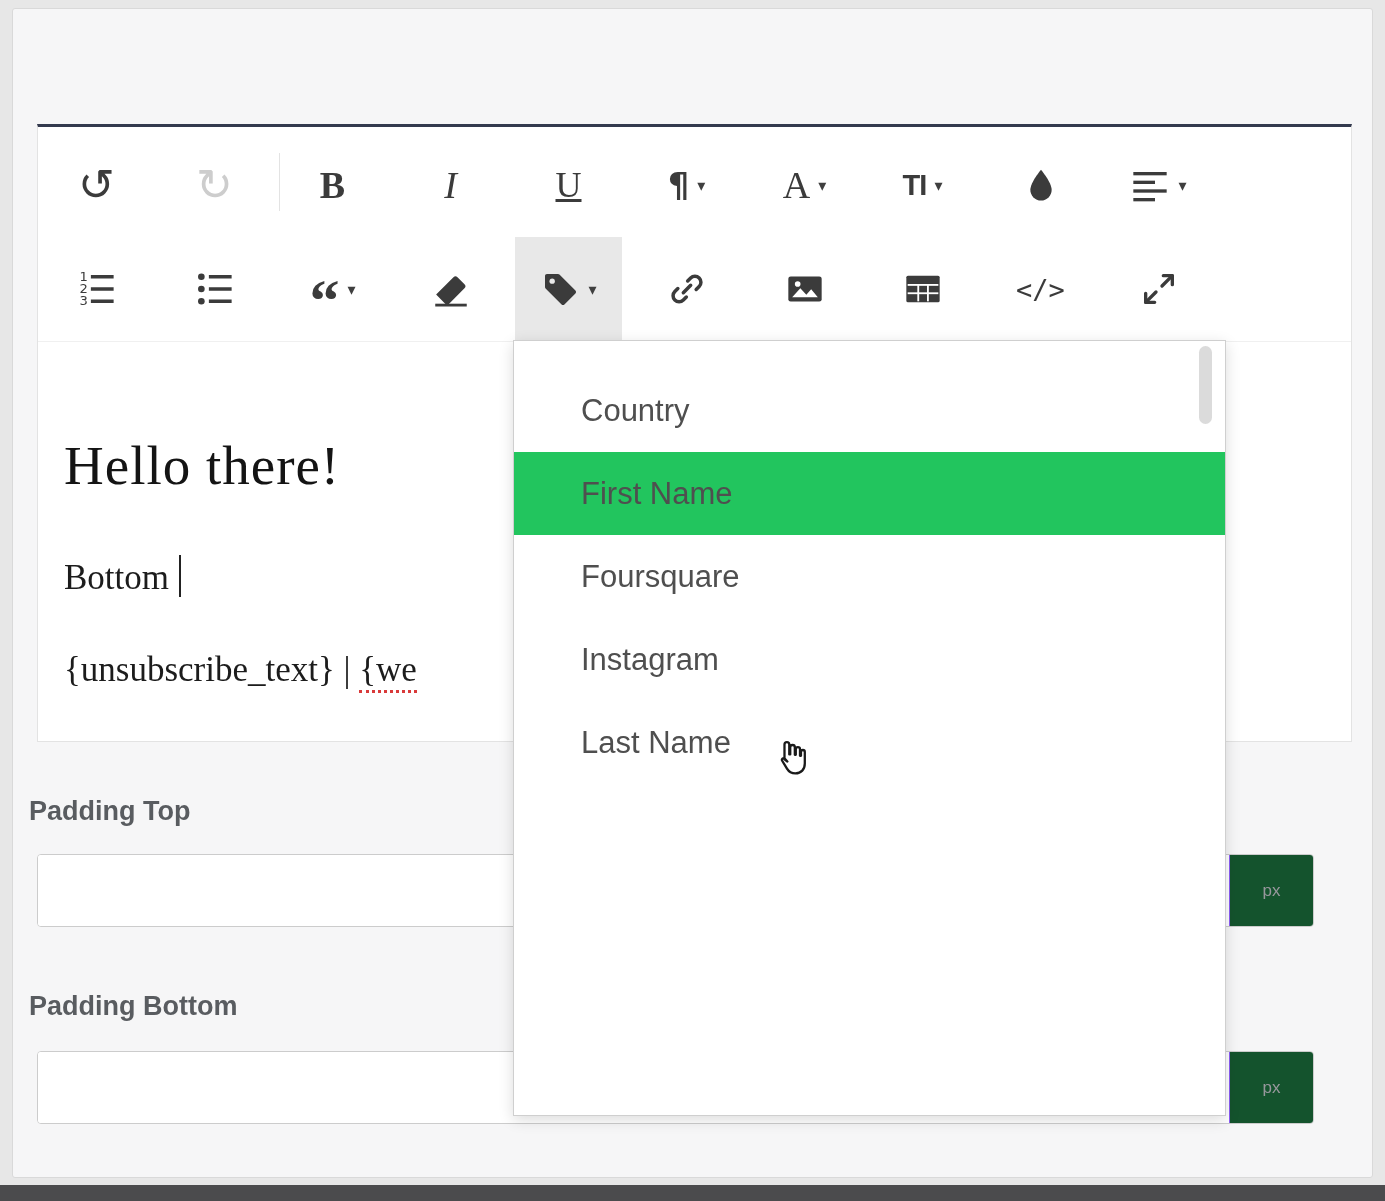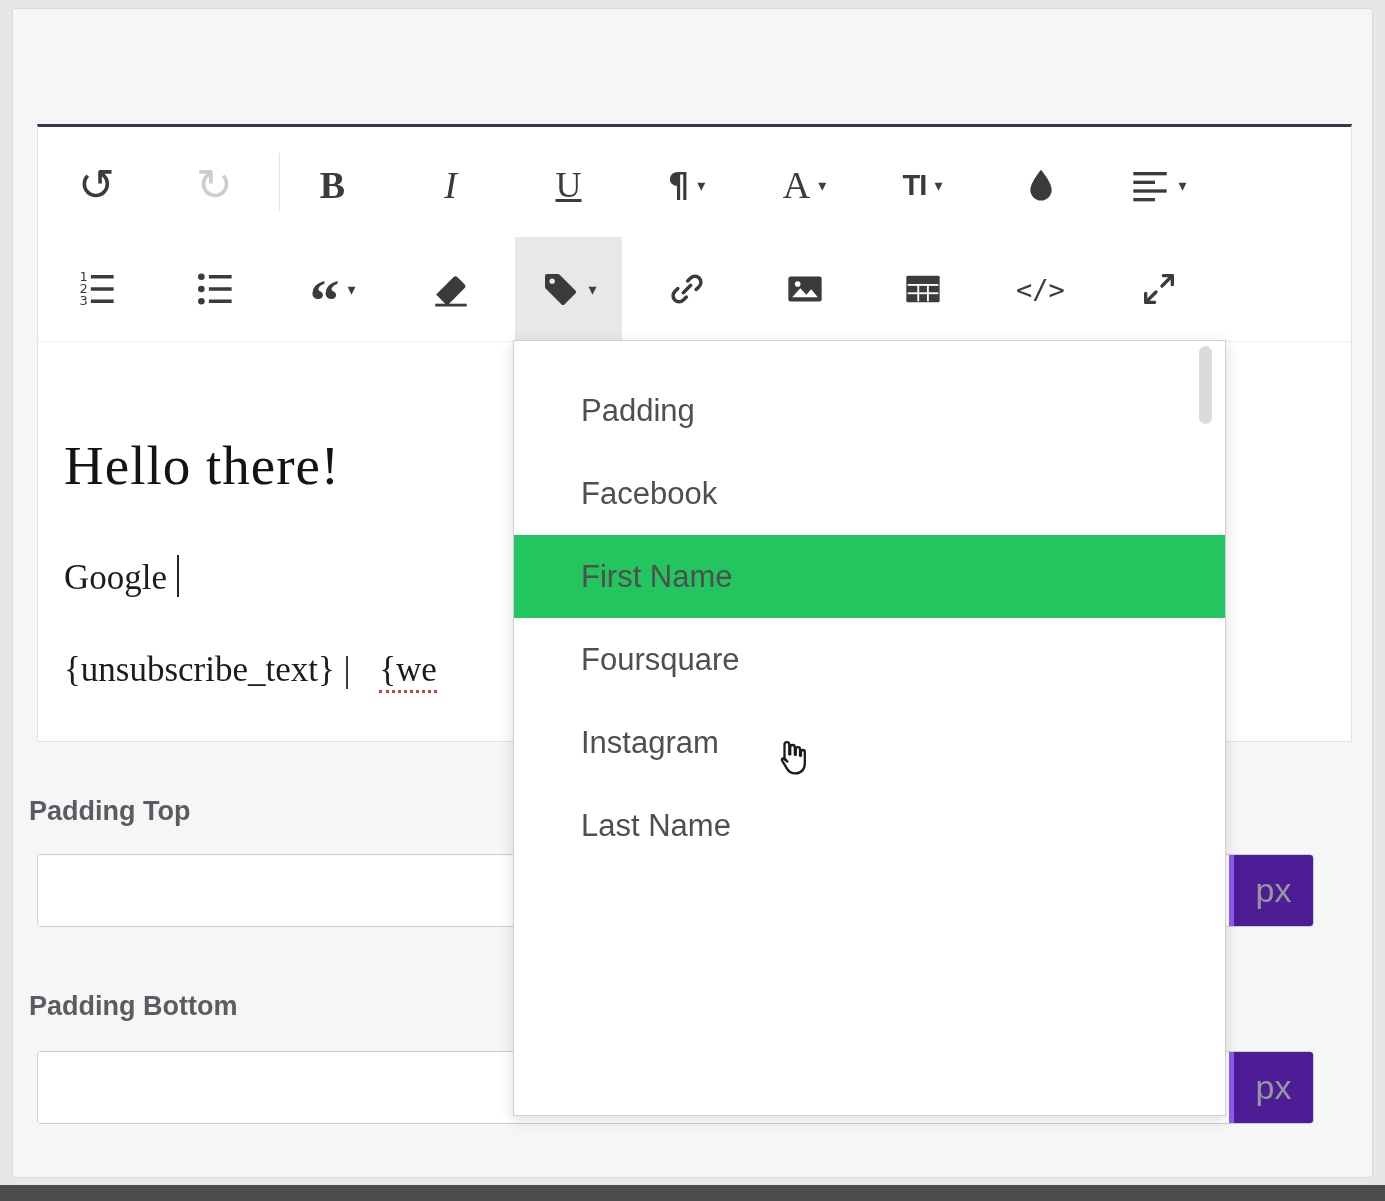--- a/index.html
+++ b/index.html
@@ -36,33 +36,33 @@
   .tbtn svg { display:block; }
   .isvg { fill:#3b3b3b; }
 
   
   .editor-content { padding:92px 30px 0 26px; }
   .doc-h1 { font-family:"Liberation Serif",serif; font-weight:400; font-size:55px; color:#141414; letter-spacing:1px; }
   .doc-line { font-family:"Liberation Serif",serif; font-size:35px; color:#1c1c1c; white-space:pre; }
   .doc-line.l1 { margin-top:58px; }
   .doc-line.l2 { margin-top:52px; }
   .text-caret { display:inline-block; width:2px; height:42px; background:#222; margin-left:10px; vertical-align:-8px; }
-  .misspell { border-bottom:3px dotted #d93a3a; padding-bottom:1px;margin-left:20px; }
+  .misspell { border-bottom:3px dotted #d93a3a; padding-bottom:1px; }
 
   
   .field-label { position:absolute; left:16px; font-size:27px; font-weight:700; color:#595c60; }
   .label-top { top:787px; }
   .label-bottom { top:982px; }
   .input-group { position:absolute; left:24px; width:1277px; height:73px; background:#fff;
                  border:1px solid #cccccc; border-radius:4px; display:flex; overflow:hidden; }
   .ig-top { top:845px; }
   .ig-bottom { top:1042px; }
   .pad-input { flex:1; border:none; outline:none; font-size:26px; padding:0 16px; color:#333; background:#fff; }
-  .addon { width:84px; background:#4c1d95; border-left:5px solid #8b5cf6; color:#97979c;
-           font-size:34px; display:flex; align-items:center; justify-content:center; }
+  .addon { width:84px; background:#14532d; border-left:1px solid #8b5cf6; color:#97979c;
+           font-size:17px; display:flex; align-items:center; justify-content:center; }
 
   
   .dropdown { position:absolute; left:513px; top:340px; width:713px; height:776px; background:#ffffff;
               border:1px solid #cfcfcf; box-shadow:0 4px 14px rgba(0,0,0,0.14); z-index:50; overflow:hidden; }
   .dd-clip { height:28px; }
   .dd-item { height:83px; display:flex; align-items:center; padding-left:67px;
              font-size:31px; color:#4f4f4f; cursor:pointer; }
   .dd-item.hover { background:#22c55e; }
   .dd-scrollbar { position:absolute; right:13px; top:5px; width:13px; height:78px;
                   background:#dbdbdb; border-radius:7px; }
@@ -229,42 +229,41 @@
                     <path d="M9.4 20 H4 V14.6"></path>
                   </g>
                 </svg>
             </span>
           </button>
         </div>
       </div>
 
       <div class="editor-content">
         <div class="doc-h1">Hello there!</div>
-        <div class="doc-line l1"><span>Google</span><span class="text-caret"></span></div>
+        <div class="doc-line l1"><span>Bottom</span><span class="text-caret"></span></div>
         <div class="doc-line l2"><span>{unsubscribe_text} | </span><span class="misspell">{we</span></div>
       </div>
     </div>
 
     <div class="field-label label-top">Padding Top</div>
     <div class="input-group ig-top">
       <input class="pad-input" type="text" value="" style="">
       <span class="addon">px</span>
     </div>
 
     <div class="field-label label-bottom">Padding Bottom</div>
     <div class="input-group ig-bottom">
       <input class="pad-input" type="text" value="" style="">
       <span class="addon">px</span>
     </div>
   </div>
 
   <div class="dropdown">
     <div class="dd-clip"></div>
-    <div class="dd-item">Padding</div>
-    <div class="dd-item">Facebook</div>
+    <div class="dd-item">Country</div>
     <div class="dd-item hover">First Name</div>
     <div class="dd-item">Foursquare</div>
     <div class="dd-item">Instagram</div>
     <div class="dd-item">Last Name</div>
     <div class="dd-scrollbar"></div>
   </div>
 
   <div class="mouse-cursor">
     <svg width="46" height="46" viewBox="0 0 24 24">
       <path d="M8.6 12.2 V4.4 a1.25 1.25 0 0 1 2.5 0 v5.2 h0.5 V5.9 a1.2 1.2 0 0 1 2.4 0 v3.9 h0.5 V6.9 a1.1 1.1 0 0 1 2.2 0 v3.4 h0.5 V8.3 a1 1 0 0 1 2 0 v6 c0 3.1 -1.9 5.2 -4.9 5.2 c-2.3 0 -3.4 -0.8 -4.4 -2.5 l-2.5 -4.1 c-0.5 -0.9 0.5 -1.8 1.3 -1.1 l1.4 1.5 z" fill="#ffffff" stroke="#1a1a1a" stroke-width="1.2" stroke-linejoin="round"></path>

